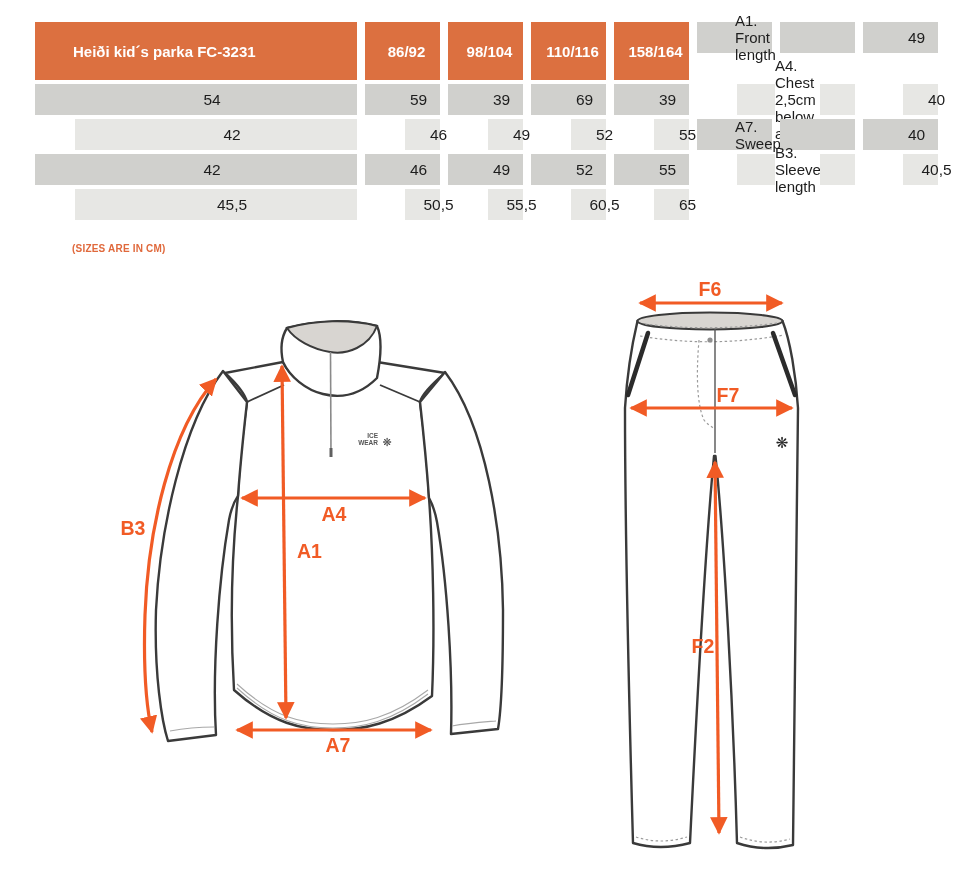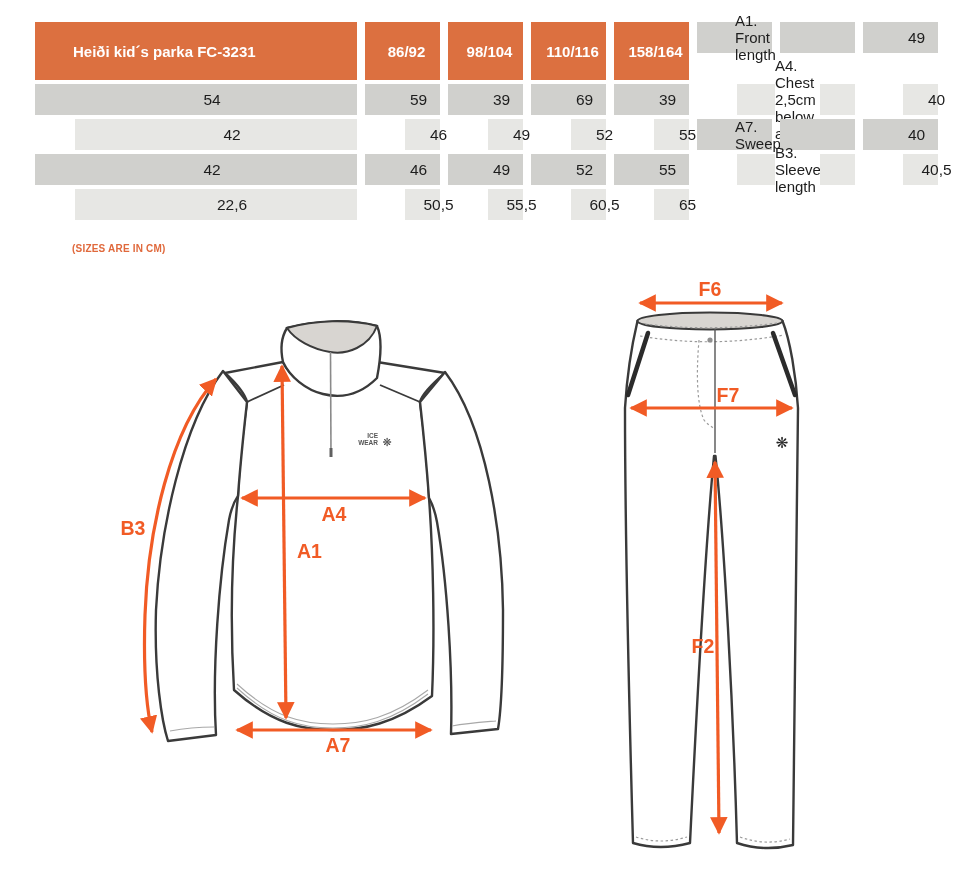--- a/index.html
+++ b/index.html
@@ -60,21 +60,21 @@
     <div class="cell body-cell row-dark">40</div>
     <div class="cell body-cell row-dark">42</div>
     <div class="cell body-cell row-dark">46</div>
     <div class="cell body-cell row-dark">49</div>
     <div class="cell body-cell row-dark">52</div>
     <div class="cell body-cell row-dark">55</div>
 
     <div class="cell body-cell row-light label-cell">B3. Sleeve length</div>
     <div class="cell body-cell row-light"></div>
     <div class="cell body-cell row-light">40,5</div>
-    <div class="cell body-cell row-light">22,6</div>
+    <div class="cell body-cell row-light">45,5</div>
     <div class="cell body-cell row-light">50,5</div>
     <div class="cell body-cell row-light">55,5</div>
     <div class="cell body-cell row-light">60,5</div>
     <div class="cell body-cell row-light">65</div>
   </div>
 
   <div class="note">(SIZES ARE IN CM)</div>
 
   <svg class="diagram" style="left:100px;top:290px;" width="430" height="480" viewBox="0 0 430 480">
     <defs>

